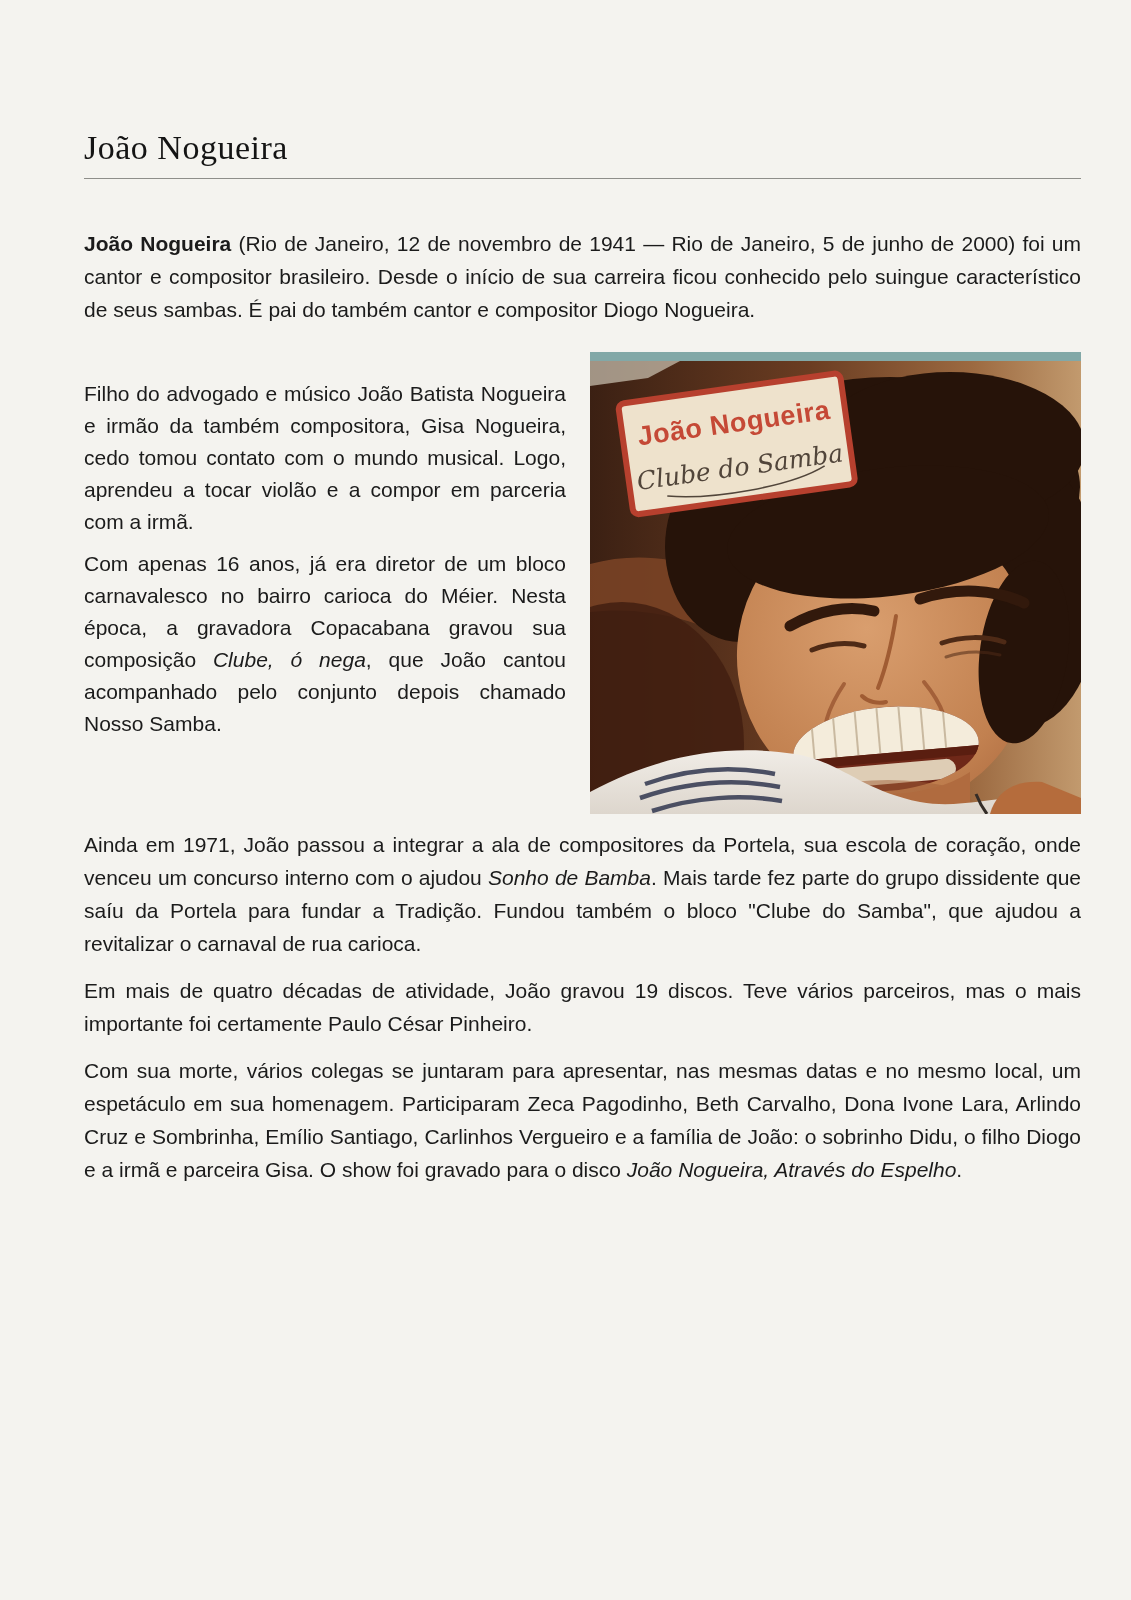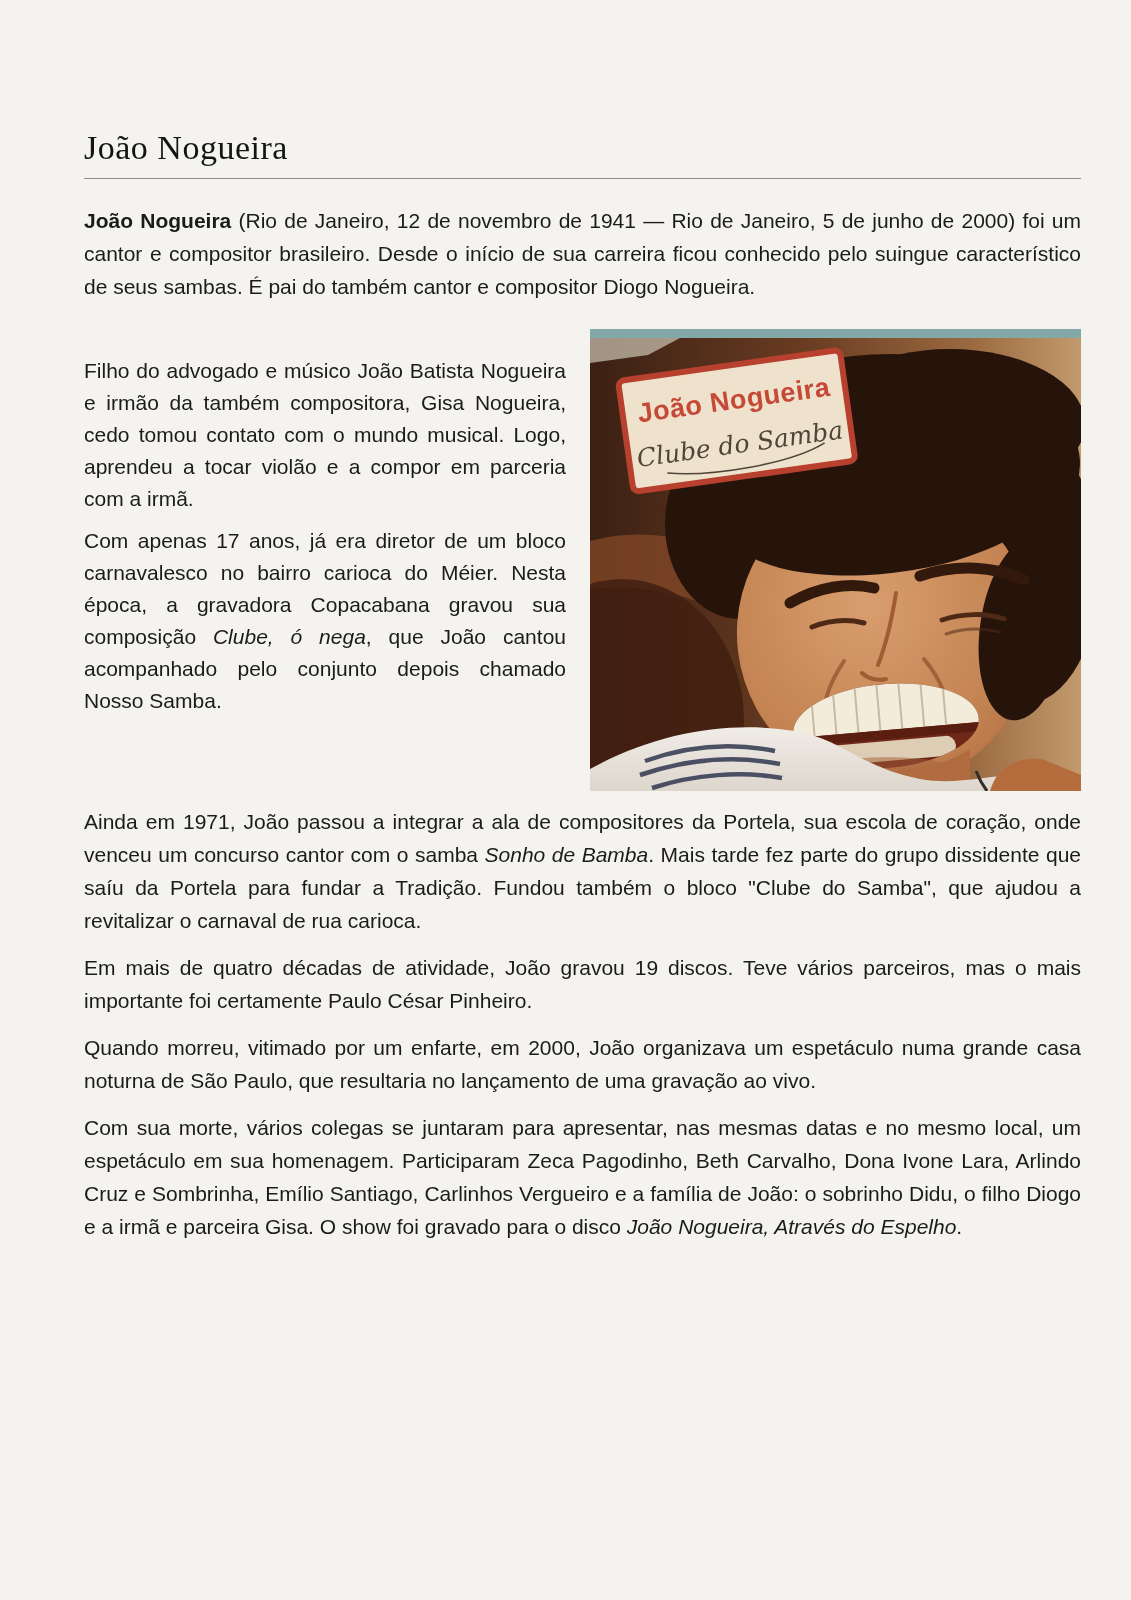--- a/index.html
+++ b/index.html
@@ -22,21 +22,21 @@
     margin:0;
   }
   hr.title-rule{height:1px;background:#8e8e8a;border:0;margin:10px 0 0;}
   p.body{
     font-size:21px;
     line-height:33px;
     text-align:justify;
     margin:14px 0 0;
     color:#1b1b1b;
   }
-  p.lead{margin-top:25px;}
+  p.lead{margin-top:48px;}
   .media{display:flex;gap:24px;margin-top:26px;}
   .col{width:482px;padding-top:26px;}
   .col p.body{line-height:32px;margin:0;}
   .col p.body + p.body{margin-top:10px;}
   figure.photo{flex:none;width:491px;height:462px;margin:0;}
   .after-media{margin-top:14px;}
   
   .lbl-artist{
     font-family:"Liberation Sans", sans-serif;
     font-weight:bold;
@@ -57,21 +57,21 @@
 <div class="page">
 
   <h1 class="title">João Nogueira</h1>
   <hr class="title-rule">
 
   <p class="body lead"><b>João Nogueira</b><span> (Rio de Janeiro, 12 de novembro de 1941 — Rio de Janeiro, 5 de junho de 2000) foi um cantor e compositor brasileiro. Desde o início de sua carreira ficou conhecido pelo suingue característico de seus sambas. É pai do também cantor e compositor Diogo Nogueira.</span></p>
 
   <div class="media">
     <div class="col">
       <p class="body"><span>Filho do advogado e músico João Batista Nogueira e irmão da também compositora, Gisa Nogueira, cedo tomou contato com o mundo musical. Logo, aprendeu a tocar violão e a compor em parceria com a irmã.</span></p>
-      <p class="body"><span>Com apenas 17 anos, já era diretor de um bloco carnavalesco no bairro carioca do Méier. Nesta época, a gravadora Copacabana gravou sua composição </span><i>Clube, ó nega</i><span>, que João cantou acompanhado pelo conjunto depois chamado Nosso Samba.</span></p>
+      <p class="body"><span>Com apenas 16 anos, já era diretor de um bloco carnavalesco no bairro carioca do Méier. Nesta época, a gravadora Copacabana gravou sua composição </span><i>Clube, ó nega</i><span>, que João cantou acompanhado pelo conjunto depois chamado Nosso Samba.</span></p>
     </div>
 
     <figure class="photo">
       <svg width="491" height="462" viewBox="0 0 491 462" role="img">
         <defs>
           <linearGradient id="bgGrad" x1="0" y1="0" x2="1" y2="0">
             <stop offset="0" stop-color="#3b2013"></stop>
             <stop offset="0.45" stop-color="#6b3d22"></stop>
             <stop offset="0.78" stop-color="#9c6a41"></stop>
             <stop offset="1" stop-color="#c29a6e"></stop>
@@ -158,21 +158,20 @@
         <g transform="translate(28,52) rotate(-8)">
           <rect x="0" y="0" width="224" height="112" rx="6" fill="#eee2cc" stroke="#b7402e" stroke-width="6"></rect>
           <text class="lbl-artist" x="112" y="44" text-anchor="middle">João Nogueira</text>
           <text class="lbl-album" x="112" y="88" text-anchor="middle">Clube do Samba</text>
           <path d="M36,98 C80,108 160,106 196,90" stroke="#51453a" stroke-width="1.6" fill="none"></path>
         </g>
       </svg>
     </figure>
   </div>
 
-  <p class="body after-media"><span>Ainda em 1971, João passou a integrar a ala de compositores da Portela, sua escola de coração, onde venceu um concurso cantor com o samba </span><i>Sonho de Bamba</i><span>. Mais tarde fez parte do grupo dissidente que saíu da Portela para fundar a Tradição. Fundou também o bloco "Clube do Samba", que ajudou a revitalizar o carnaval de rua carioca.</span></p>
+  <p class="body after-media"><span>Ainda em 1971, João passou a integrar a ala de compositores da Portela, sua escola de coração, onde venceu um concurso interno com o ajudou </span><i>Sonho de Bamba</i><span>. Mais tarde fez parte do grupo dissidente que saíu da Portela para fundar a Tradição. Fundou também o bloco "Clube do Samba", que ajudou a revitalizar o carnaval de rua carioca.</span></p>
 
   <p class="body"><span>Em mais de quatro décadas de atividade, João gravou 19 discos. Teve vários parceiros, mas o mais importante foi certamente Paulo César Pinheiro.</span></p>
 
-  <p class="body"><span>Quando morreu, vitimado por um enfarte, em 2000, João organizava um espetáculo numa grande casa noturna de São Paulo, que resultaria no lançamento de uma gravação ao vivo.</span></p>
 
   <p class="body"><span>Com sua morte, vários colegas se juntaram para apresentar, nas mesmas datas e no mesmo local, um espetáculo em sua homenagem. Participaram Zeca Pagodinho, Beth Carvalho, Dona Ivone Lara, Arlindo Cruz e Sombrinha, Emílio Santiago, Carlinhos Vergueiro e a família de João: o sobrinho Didu, o filho Diogo e a irmã e parceira Gisa. O show foi gravado para o disco </span><i>João Nogueira, Através do Espelho</i><span>.</span></p>
 
 </div>
 
 </body></html>

